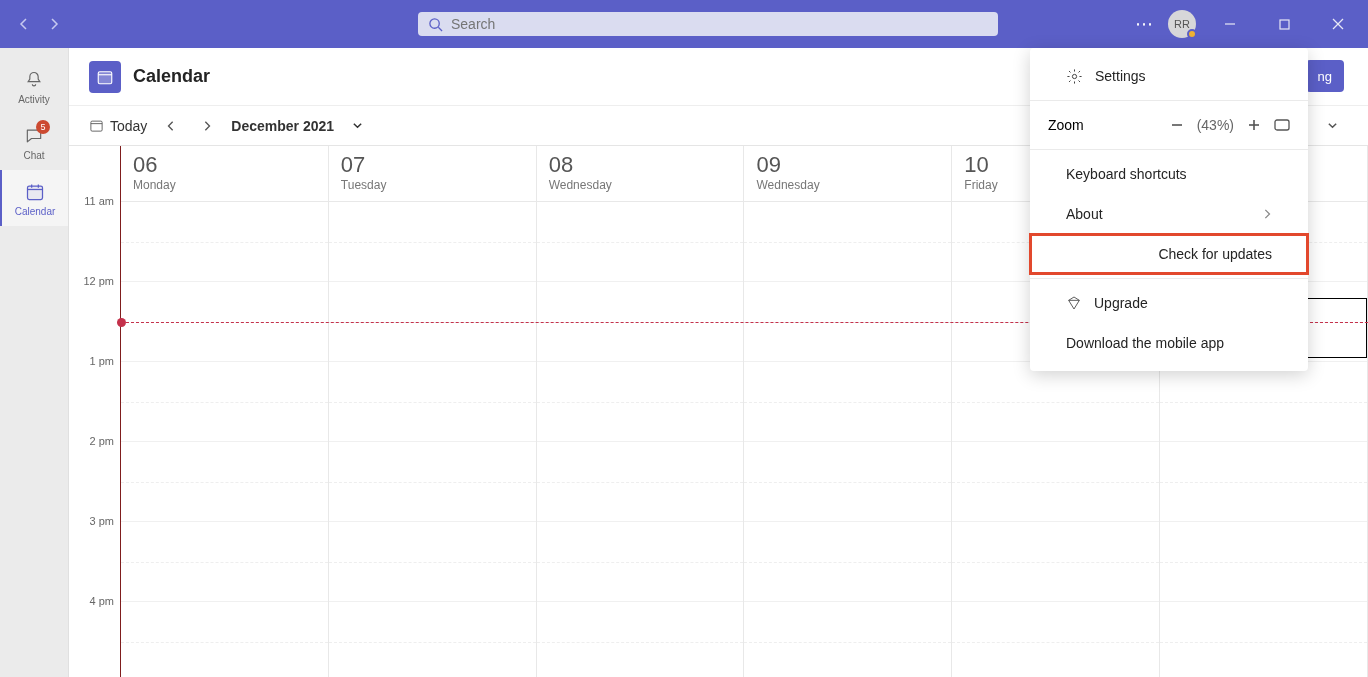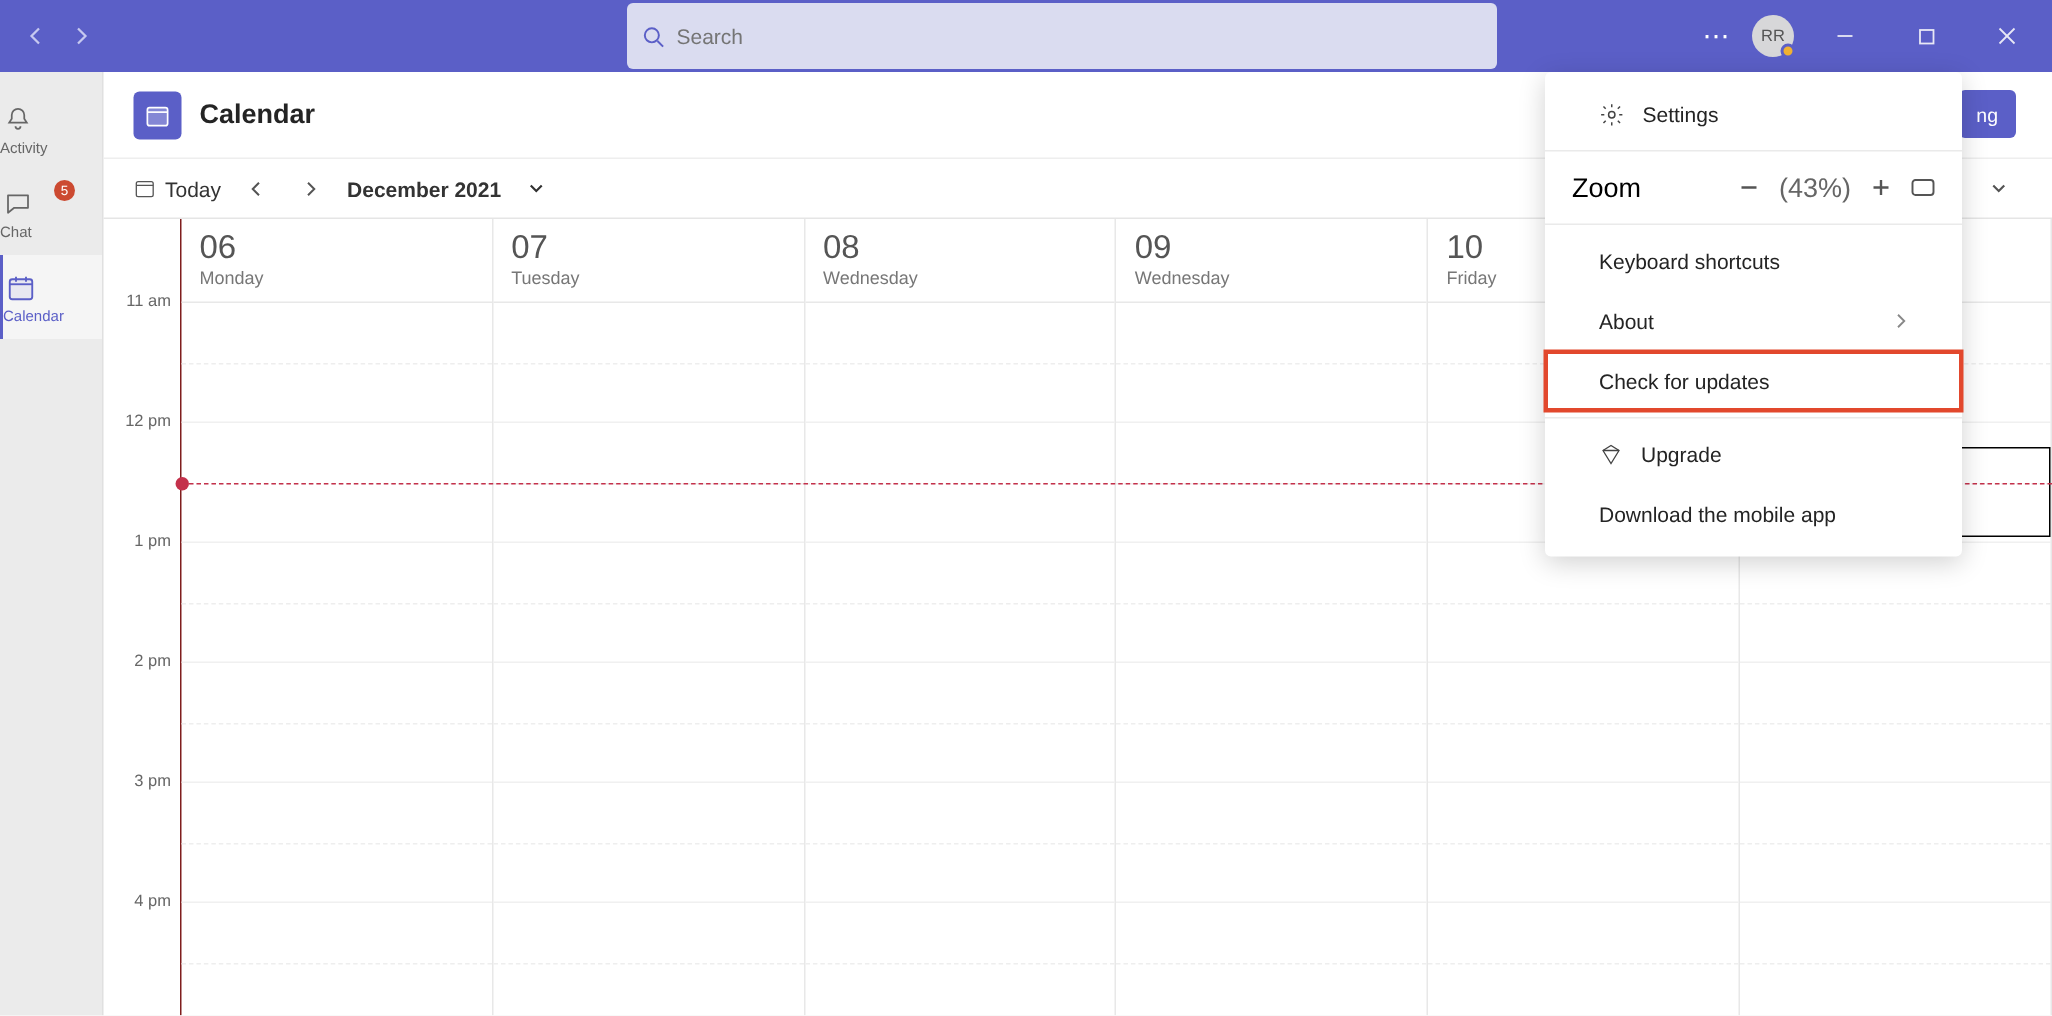--- a/index.html
+++ b/index.html
@@ -3,32 +3,32 @@
 <meta charset="utf-8">
 <style>
 * { box-sizing: border-box; margin: 0; padding: 0; font-family: "Segoe UI", Arial, sans-serif; }
 body { width:1368px; height:677px; overflow:hidden; background:#f0f0f0; position:relative; }
 
 
 .titlebar { height:48px; background:#5b5fc7; display:flex; align-items:center; color:#fff; }
 .nav-arrows { display:flex; gap:6px; padding:0 12px; }
 .nav-arrow { width:24px; height:24px; display:flex; align-items:center; justify-content:center; color:#c7c9f0; cursor:pointer; }
 .search-wrap { flex:0 0 auto; margin-left:340px; }
-.search { width:580px; height:44px; background:#dadcf0; border-radius:4px; display:flex; align-items:center; padding:0 10px; color:#5b5fc7; gap:8px; }
+.search { width:580px; height:24px; background:#dadcf0; border-radius:4px; display:flex; align-items:center; padding:0 10px; color:#5b5fc7; gap:8px; }
 .search input { border:none; background:transparent; outline:none; flex:1; font-size:14px; color:#333; }
 .title-right { margin-left:auto; display:flex; align-items:center; gap:14px; padding-right:10px; }
 .more-dots { color:#fff; font-size:18px; letter-spacing:1px; cursor:pointer; }
 .avatar { width:28px; height:28px; border-radius:50%; background:#d7d7d9; color:#555; font-size:11px; display:flex; align-items:center; justify-content:center; position:relative; }
 .avatar-badge { position:absolute; bottom:-1px; right:-1px; width:10px; height:10px; background:#f0b132; border:2px solid #5b5fc7; border-radius:50%; }
 .win-btn { width:40px; height:40px; display:flex; align-items:center; justify-content:center; color:#e8e8f5; cursor:pointer; }
 
 
 .app { display:flex; height:629px; }
 .rail { width:68px; background:#ebebeb; display:flex; flex-direction:column; align-items:center; padding-top:10px; }
-.rail-item { width:68px; height:56px; display:flex; flex-direction:column; align-items:flex-start; justify-content:center; gap:2px; color:#666; cursor:pointer; position:relative; font-size:10px; }
+.rail-item { width:68px; height:56px; display:flex; flex-direction:column; align-items:center; justify-content:center; gap:2px; color:#666; cursor:pointer; position:relative; font-size:10px; }
 .rail-item.active { border-left:2px solid #5b5fc7; color:#5b5fc7; background:#f5f5f5; }
 .rail-icon { width:24px; height:24px; display:flex; align-items:center; justify-content:center; }
 .rail-badge { position:absolute; top:6px; right:18px; background:#cc4a31; color:#fff; border-radius:50%; width:14px; height:14px; font-size:9px; display:flex; align-items:center; justify-content:center; }
 
 .content { flex:1; background:#fff; border-left:1px solid #e0e0e0; display:flex; flex-direction:column; position:relative; }
 
 .cal-header { height:58px; display:flex; align-items:center; padding:0 20px; gap:12px; border-bottom:1px solid #eee; }
 .cal-icon-box { width:32px; height:32px; background:#5b5fc7; border-radius:4px; display:flex; align-items:center; justify-content:center; color:#fff; }
 .cal-title { font-size:18px; font-weight:700; color:#242424; }
 .new-meeting { position:absolute; top:12px; right:24px; background:#5b5fc7; color:#fff; height:32px; padding:0 12px; border-radius:4px; font-size:13px; display:flex; align-items:center; }
@@ -58,25 +58,25 @@
 
 .now-line { position:absolute; left:0; right:0; border-top:1px dashed #c4314b; z-index:2; }
 .now-dot { position:absolute; width:9px; height:9px; background:#c4314b; border-radius:50%; left:-4px; top:-5px; }
 
 .sel-box { position:absolute; border:1px solid #000; z-index:1; }
 
 
 .dropdown { position:absolute; top:48px; right:60px; width:278px; background:#fff; border-radius:4px; box-shadow:0 4px 18px rgba(0,0,0,0.18); padding:8px 0; z-index:50; }
 .dd-item { height:40px; display:flex; align-items:center; padding:0 36px; gap:12px; font-size:14px; color:#242424; cursor:pointer; }
 .dd-sep { height:1px; background:#eaeaea; margin:4px 0; }
-.dd-zoom { height:40px; display:flex; align-items:center; padding:0 18px; gap:10px; font-size:18px; }
+.dd-zoom { height:40px; display:flex; align-items:center; padding:0 18px; gap:10px; font-size:14px; }
 .dd-zoom-lbl { flex:1; }
 .dd-zoom-ctl { display:flex; align-items:center; gap:12px; color:#555; }
 .zoom-btn { width:16px; height:16px; cursor:pointer; display:flex; align-items:center; justify-content:center; }
-.dd-item.highlighted { outline:3px solid #e2482d; outline-offset:-2px; }
+.dd-item.highlighted { outline:3px solid #e2482d; outline-offset:-2px;justify-content:flex-end; }
 .dd-chev { margin-left:auto; color:#888; }
 
 svg { display:block; }
 .muted { color:#666; }
 </style>
 </head>
 <body>
 
 <div class="titlebar">
   <div class="nav-arrows">

